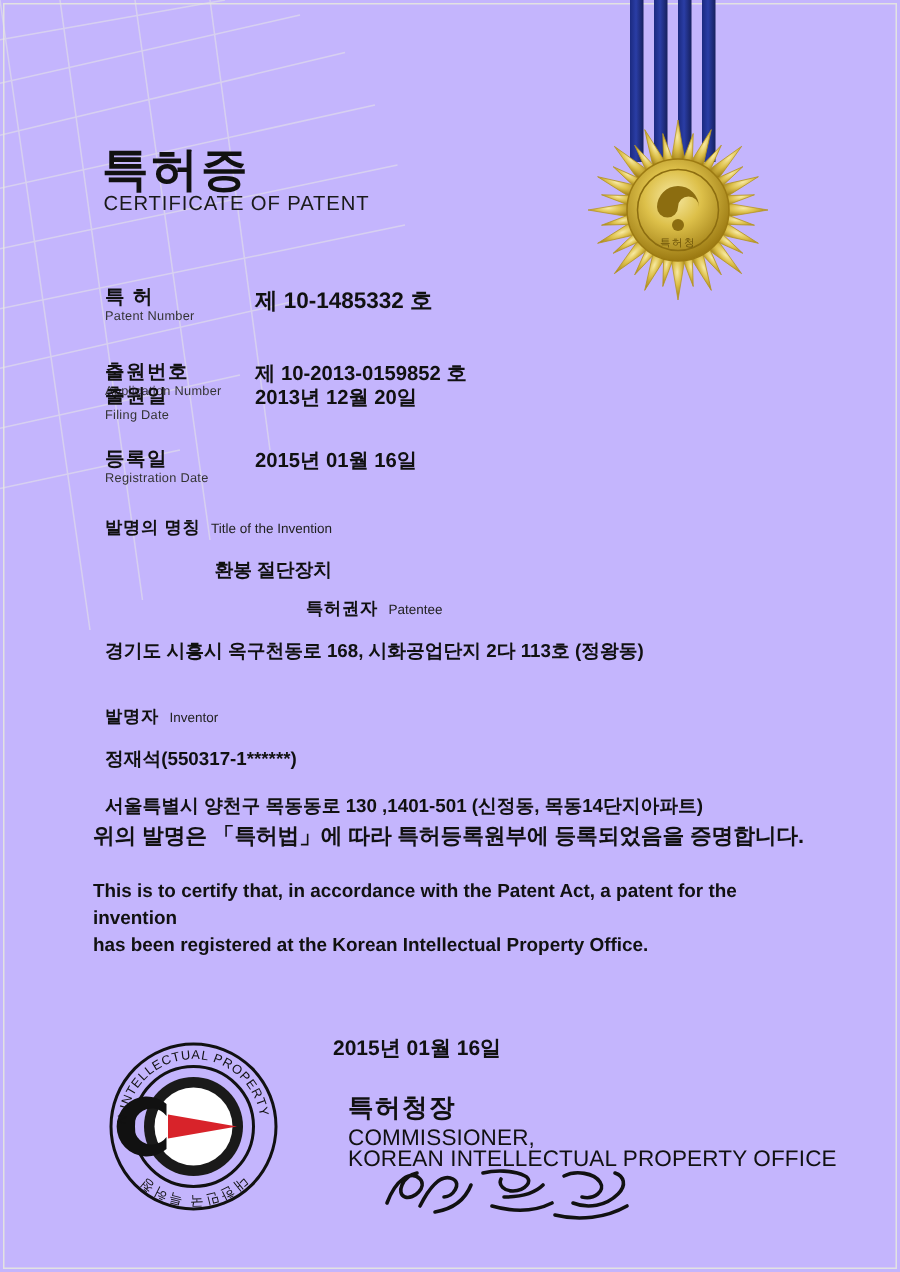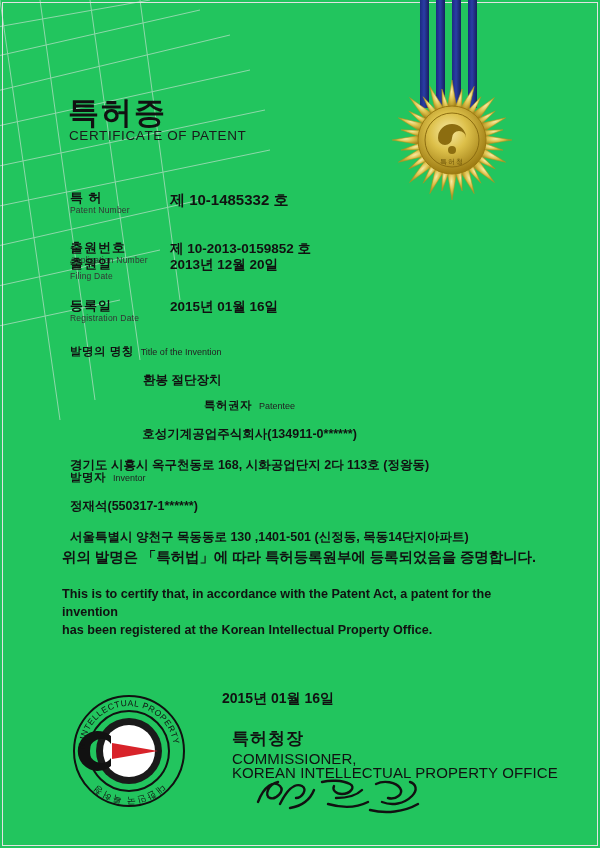--- a/index.html
+++ b/index.html
@@ -7,21 +7,21 @@
     padding: 0;
     background: #cfcfcf;
   }
   body {
     font-family: "Liberation Sans", sans-serif;
   }
   .page {
     position: relative;
     width: 600px;
     height: 848px;
-    background: #22c55e;
+    background: #c4b5fd;
     overflow: hidden;
     box-sizing: border-box;
   }
   
   .bg-lines {
     position: absolute;
     left: 0; top: 0;
     width: 290px; height: 420px;
     opacity: 0.55;
     pointer-events: none;
@@ -352,21 +352,20 @@
       <span class="en">Title of the Invention</span>
     </div>
     <div class="line">환봉 절단장치</div>
   </div>
 
   <div class="block blk-patentee">
     <div class="head">
       <span class="ko">특허권자</span>
       <span class="en">Patentee</span>
     </div>
-    <div class="line">호성기계공업주식회사(134911-0******)</div>
     <div class="line">경기도 시흥시 옥구천동로 168, 시화공업단지 2다 113호 (정왕동)</div>
   </div>
 
   <div class="block blk-inventor">
     <div class="head">
       <span class="ko">발명자</span>
       <span class="en">Inventor</span>
     </div>
     <div class="line">정재석(550317-1******)</div>
     <div class="line">서울특별시 양천구 목동동로 130 ,1401-501 (신정동, 목동14단지아파트)</div>

